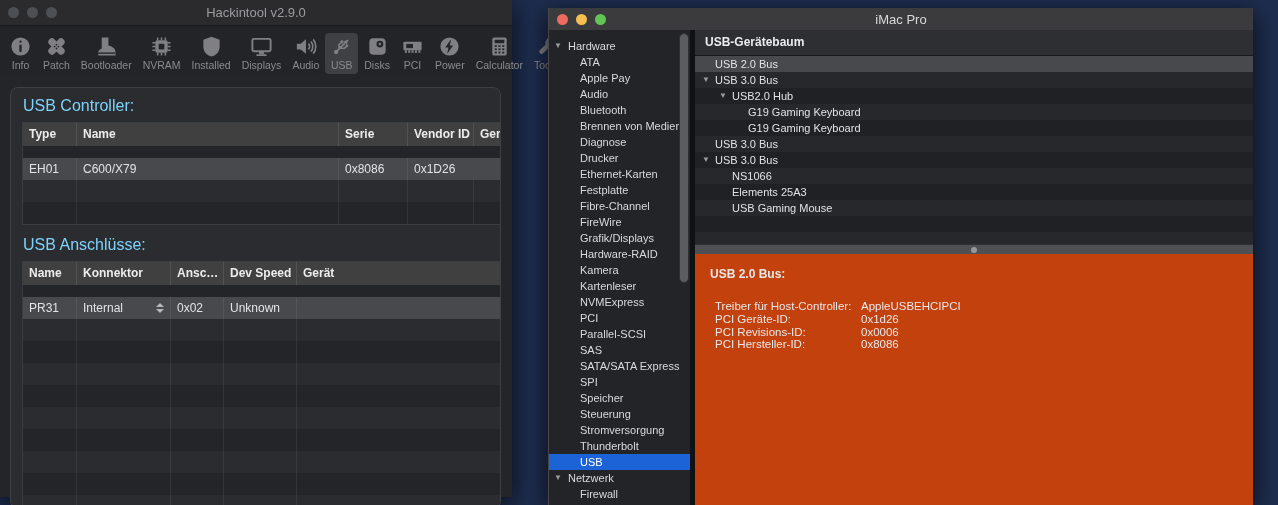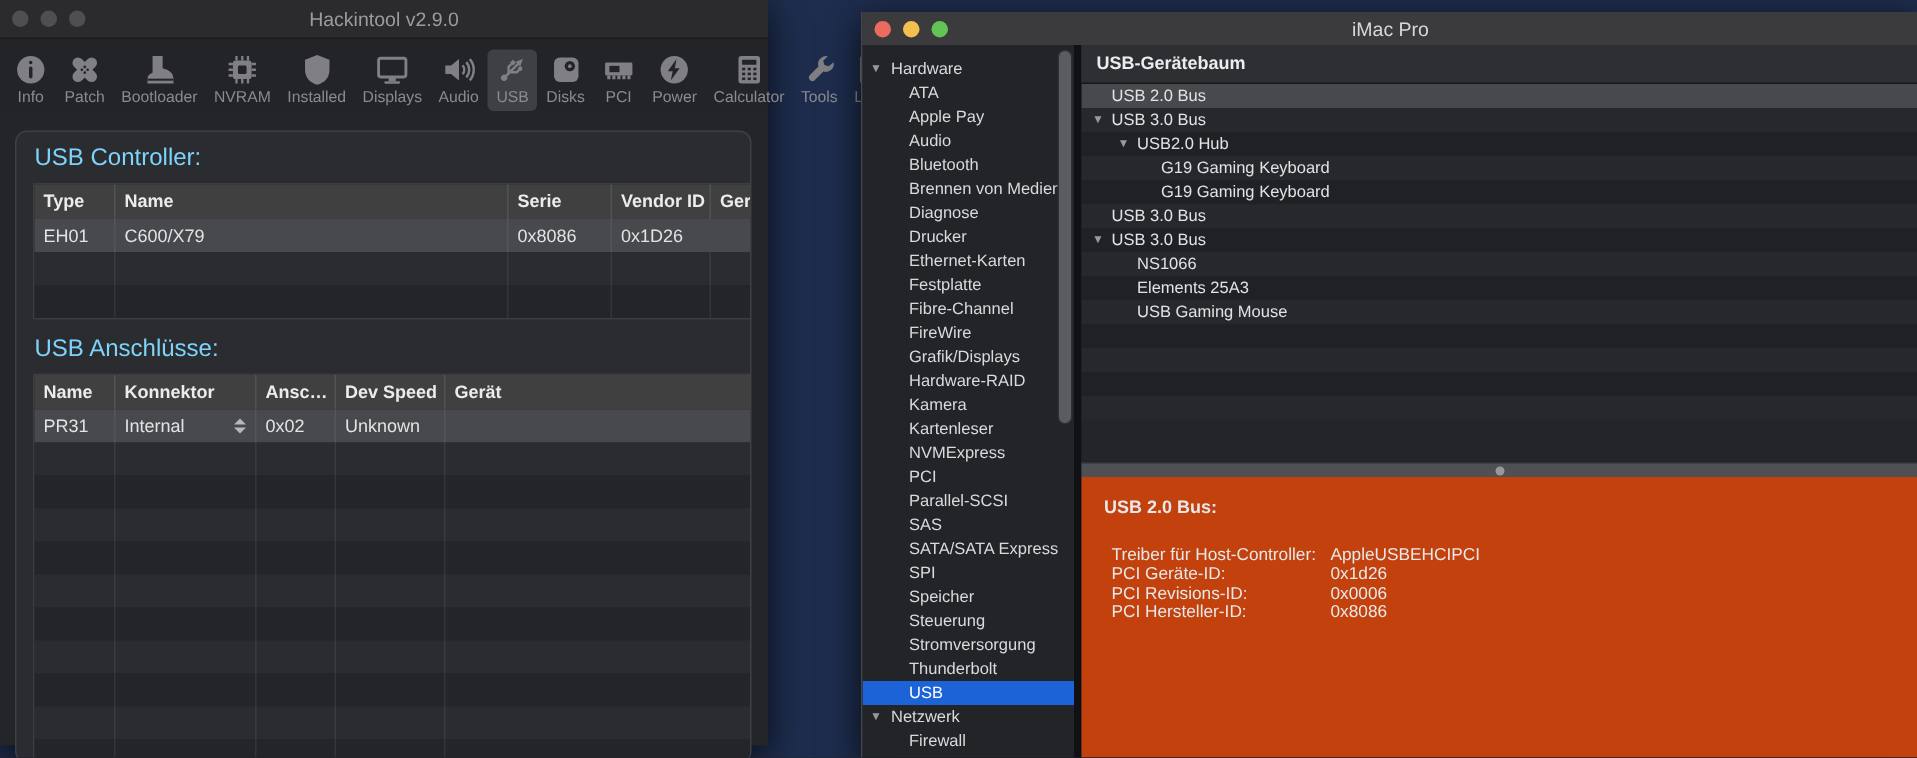--- a/index.html
+++ b/index.html
@@ -34,33 +34,33 @@
   .sec-label{font-size:16px;font-weight:normal;color:#7dd3fc;margin:0 0 7px 1px;}
   .table{width:516px;border:1px solid #3b3d40;box-sizing:border-box;background:#232528;}
   .trow{display:grid;height:22px;line-height:22px;font-size:12px;color:#e3e3e6;}
   .t1 .trow{grid-template-columns:54px 262px 69px 66px 1fr;}
   .t2 .trow{grid-template-columns:54px 94px 53px 73px 1fr;}
   .thead{background:#404040;font-weight:bold;color:#ececee;height:23px;line-height:23px;}
   .thead .cell{border-right:1px solid #505254;}
   .cell{padding:0 0 0 6px;overflow:hidden;white-space:nowrap;text-overflow:ellipsis;
     border-right:1px solid rgba(255,255,255,0.07);}
   .cell:last-child{border-right:none;}
-  .trow.sel{background:#48494d;}
+  .trow.sel{background:#48494d;margin-top:12px;}
   .tbody .trow:nth-child(even){background:#2a2c2f;}
   .tbody .trow:nth-child(odd){background:#232528;}
   .tbody .trow.sel{background:#48494d;}
   .mt{margin-top:11px;}
   .stepper{float:right;margin-right:6px;display:inline-flex;flex-direction:column;
     justify-content:center;height:22px;gap:2px;}
   .stepper i{width:0;height:0;border-left:4px solid transparent;border-right:4px solid transparent;}
   .stepper .up{border-bottom:4px solid #b8b8bb;}
   .stepper .dn{border-top:4px solid #b8b8bb;}
 
   
-  .win-right{left:574px;top:8px;width:704px;height:497px;background:#232428;
+  .win-right{left:548px;top:8px;width:704px;height:497px;background:#232428;
     border-left:1px solid #48484a;}
   .rt-titlebar{height:22px;background:#3b3b3e;border-bottom:1px solid #151516;
     display:flex;align-items:center;position:relative;}
   .light-red{background:#ec6a5e;}
   .light-yellow{background:#f5bf4f;}
   .light-green{background:#61c454;}
   .rt-title{position:absolute;left:0;right:0;text-align:center;color:#d8d8da;font-size:13px;}
   .rt-body{position:absolute;top:22px;bottom:0;left:0;right:0;display:flex;}
   .sidebar{width:141px;background:#232428;position:relative;overflow:hidden;flex:none;}
   .sb-rows{position:absolute;top:8px;left:0;right:0;}
@@ -69,21 +69,21 @@
   .sb-row.group{padding-left:19px;}
   .sb-row.group::before{content:"▼";position:absolute;left:5px;top:0;font-size:8px;color:#9a9a9e;}
   .sb-row.item{padding-left:31px;}
   .sb-row.selected{background:#1c63d8;color:#ffffff;}
   .sb-thumb{position:absolute;right:1px;top:3px;width:10px;height:250px;border-radius:5px;
     background:#5a5c5f;border:1px solid #2e2f32;box-sizing:border-box;}
   .vgap{width:5px;background:#101114;flex:none;}
   .rt-content{flex:1;display:flex;flex-direction:column;background:#232528;min-width:0;}
   .tree-header{height:25px;line-height:25px;background:#2d2f33;border-bottom:1px solid #17181a;
     font-size:12px;font-weight:bold;color:#ececee;padding-left:10px;flex:none;}
-  .tree-rows{height:252px;overflow:hidden;flex:none;}
+  .tree-rows{height:188px;overflow:hidden;flex:none;}
   .t-row{height:16px;line-height:16px;font-size:11px;color:#e2e2e5;white-space:nowrap;
     position:relative;}
   .tree-rows .t-row:nth-of-type(odd){background:#1f2124;}
   .tree-rows .t-row:nth-of-type(even){background:#26282c;}
   .tree-rows .t-row.selected{background:#48494c;}
   .t-row .lbl{display:inline-block;position:relative;}
   .t-row.lvl0 .lbl{margin-left:20px;}
   .t-row.lvl1 .lbl{margin-left:37px;}
   .t-row.lvl2 .lbl{margin-left:53px;}
   .t-row.exp .lbl::before{content:"▼";position:absolute;left:-13px;top:0;font-size:8px;color:#9a9a9e;}

